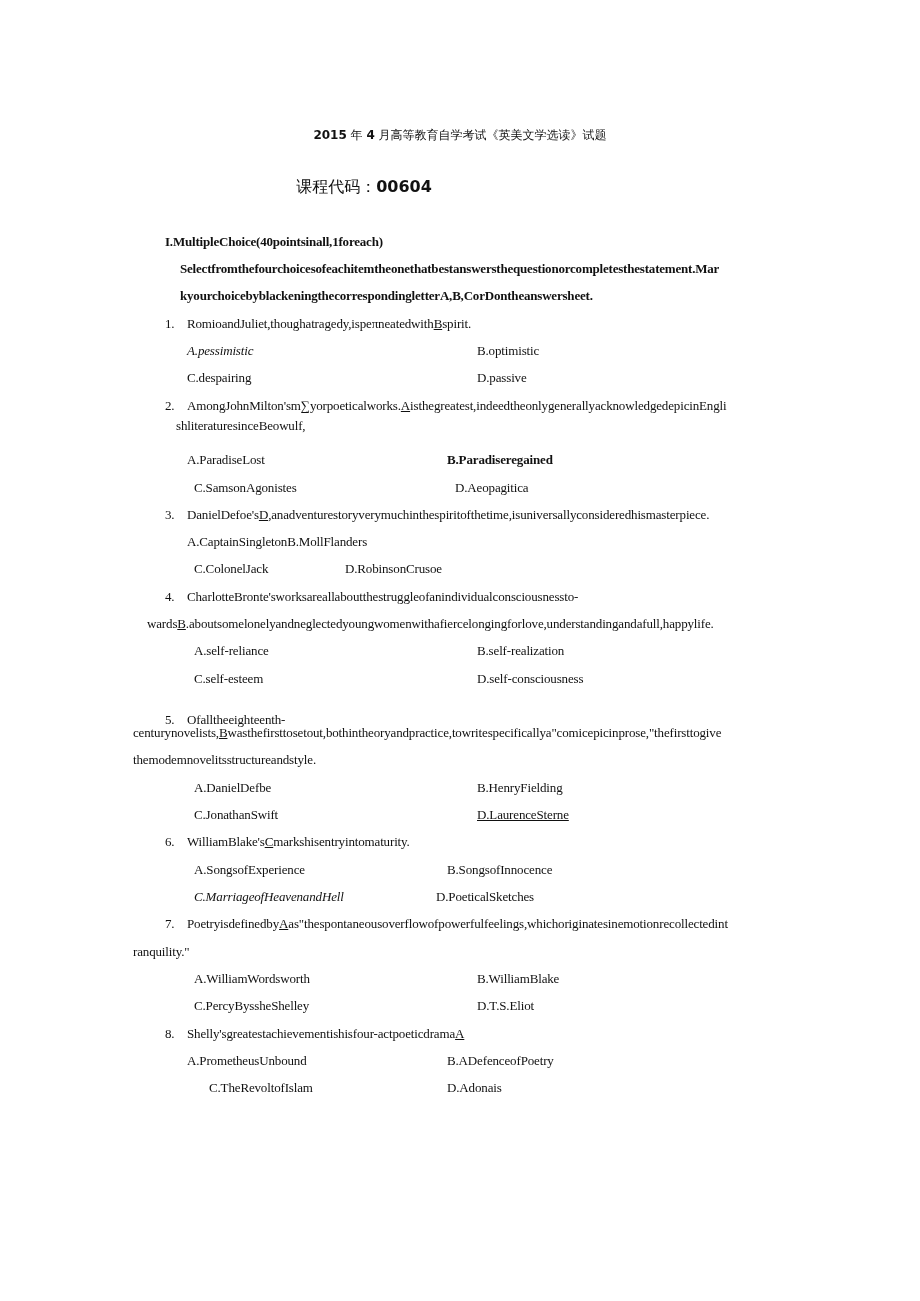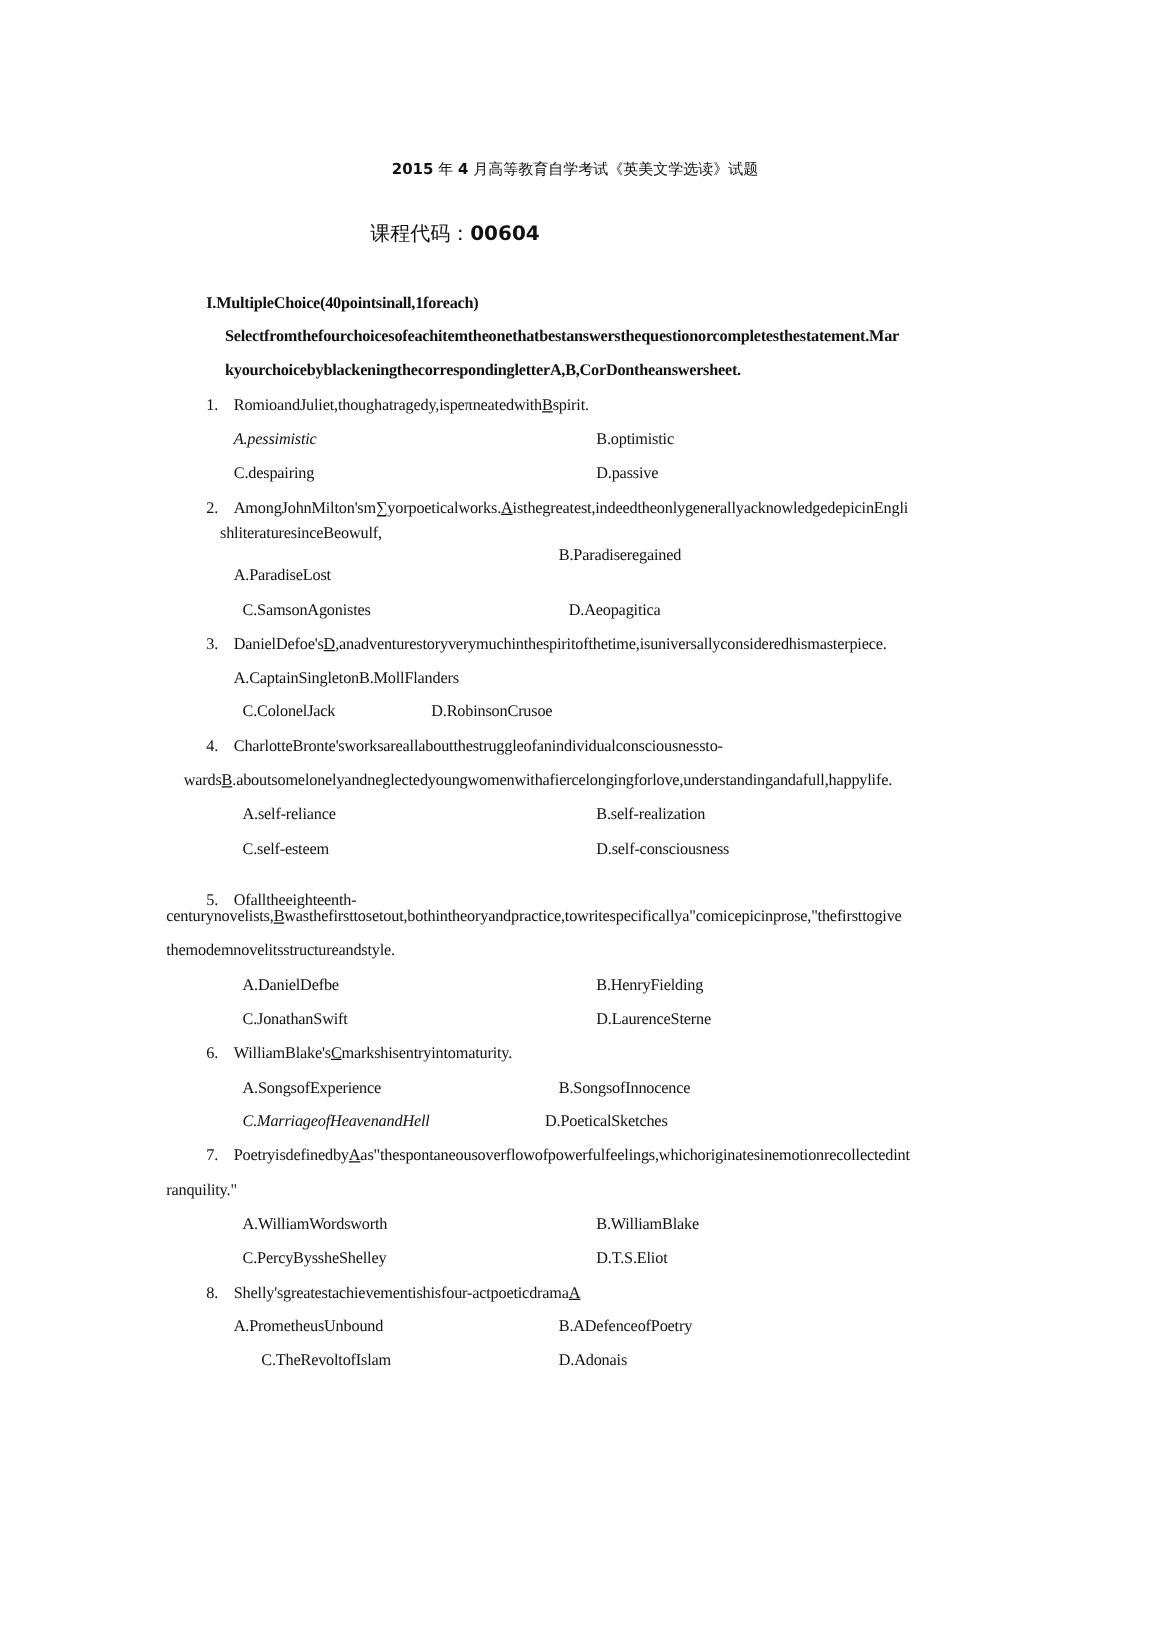--- a/index.html
+++ b/index.html
@@ -34,21 +34,21 @@
 <div class="abs line" style="left:187px; top:343px;font-style:italic;">A.pessimistic</div>
 <div class="abs line" style="left:477px; top:343px;">B.optimistic</div>
 <div class="abs line" style="left:187px; top:370px;">C.despairing</div>
 <div class="abs line" style="left:477px; top:370px;">D.passive</div>
 
 <div class="abs line" style="left:165px; top:398px;">
   <span class="num">2.</span><span>AmongJohnMilton'sm∑yorpoeticalworks.</span><span class="ans">A</span><span>isthegreatest,indeedtheonlygenerallyacknowledgedepicinEngli</span>
 </div>
 <div class="abs line" style="left:133px; top:418px;margin-left:43px;">shliteraturesinceBeowulf,</div>
 <div class="abs line" style="left:187px; top:452px;">A.ParadiseLost</div>
-<div class="abs line" style="left:447px; top:436px;">B.Paradiseregained</div>
+<div class="abs line" style="left:447px; top:452px;font-weight:bold;">B.Paradiseregained</div>
 <div class="abs line" style="left:194px; top:480px;">C.SamsonAgonistes</div>
 <div class="abs line" style="left:455px; top:480px;">D.Aeopagitica</div>
 
 <div class="abs line" style="left:165px; top:507px;">
   <span class="num">3.</span><span>DanielDefoe's</span><span class="ans">D</span><span>,anadventurestoryverymuchinthespiritofthetime,isuniversallyconsideredhismasterpiece.</span>
 </div>
 <div class="abs line" style="left:187px; top:534px;">A.CaptainSingletonB.MollFlanders</div>
 <div class="abs line" style="left:194px; top:561px;">C.ColonelJack</div>
 <div class="abs line" style="left:345px; top:561px;">D.RobinsonCrusoe</div>
 
@@ -66,21 +66,21 @@
 <div class="abs line" style="left:165px; top:712px;">
   <span class="num">5.</span><span>Ofalltheeighteenth-</span>
 </div>
 <div class="abs line" style="left:133px; top:725px;">
   <span>centurynovelists,</span><span class="ans">B</span><span>wasthefirsttosetout,bothintheoryandpractice,towritespecificallya"comicepicinprose,"thefirsttogive</span>
 </div>
 <div class="abs line" style="left:133px; top:752px;">themodemnovelitsstructureandstyle.</div>
 <div class="abs line" style="left:194px; top:780px;">A.DanielDefbe</div>
 <div class="abs line" style="left:477px; top:780px;">B.HenryFielding</div>
 <div class="abs line" style="left:194px; top:807px;">C.JonathanSwift</div>
-<div class="abs line" style="left:477px; top:807px;">D.LaurenceSterne</div>
+<div class="abs line" style="left:477px; top:807px;text-decoration:underline;">D.LaurenceSterne</div>
 
 <div class="abs line" style="left:165px; top:834px;">
   <span class="num">6.</span><span>WilliamBlake's</span><span class="ans">C</span><span>markshisentryintomaturity.</span>
 </div>
 <div class="abs line" style="left:194px; top:862px;">A.SongsofExperience</div>
 <div class="abs line" style="left:447px; top:862px;">B.SongsofInnocence</div>
 <div class="abs line" style="left:194px; top:889px;font-style:italic;">C.MarriageofHeavenandHell</div>
 <div class="abs line" style="left:436px; top:889px;">D.PoeticalSketches</div>
 
 <div class="abs line" style="left:165px; top:916px;">

